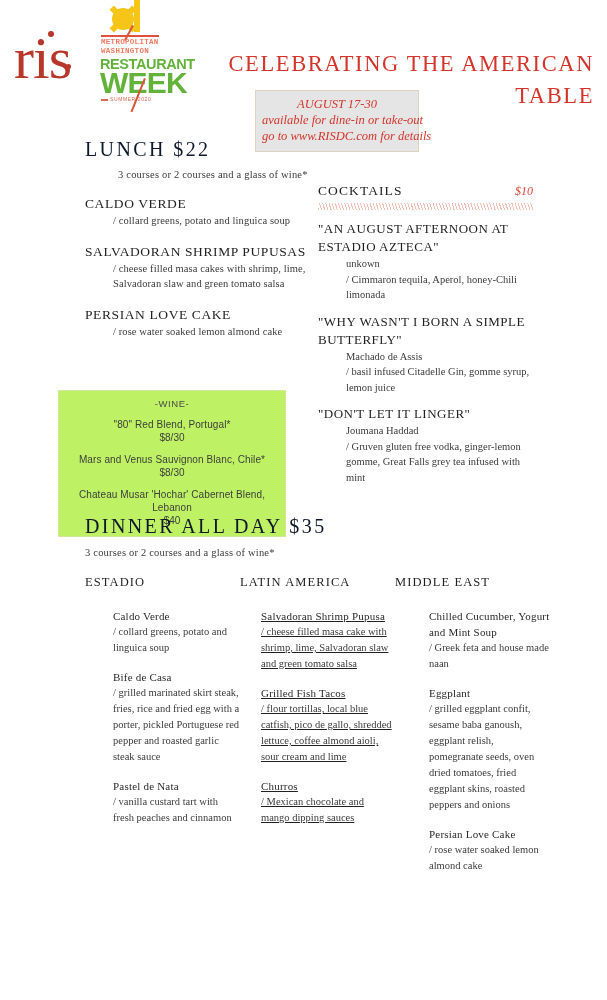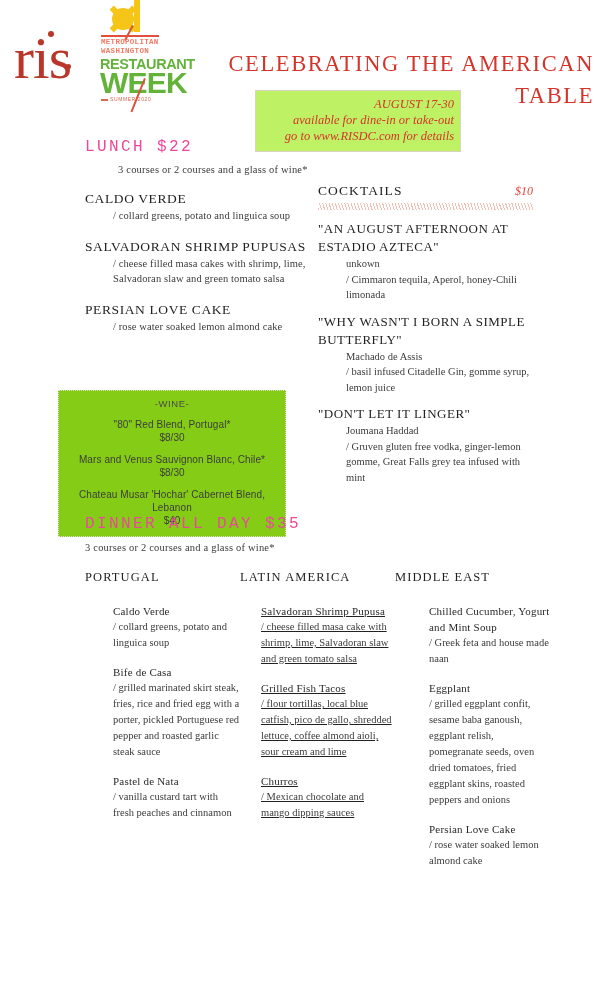--- a/index.html
+++ b/index.html
@@ -153,41 +153,41 @@
     font-size: 22.5px;
     line-height: 32px;
     color: #d4342a;
     letter-spacing: 1.6px;
   }
 
   .august-box {
     position: absolute;
     left: 255px;
     top: 90px;
-    width: 206px;
+    width: 164px;
     border: 1px solid #ddd2c2;
-    background: #bef264;
+    background: #e5e5e5;
     padding: 5px 6px 7px 6px;
     box-sizing: border-box;
-    text-align: right;
+    text-align: center;
   }
   .august-line {
     font-family: "Liberation Serif", serif;
     font-style: italic;
     font-size: 12.5px;
     line-height: 16px;
     color: #d4342a;
     white-space: nowrap;
   }
 
   
   .section-title {
-    font-family: Liberation Mono, monospace;
-    font-size: 16px;
-    color: #ec4899;
+    font-family: Liberation Serif, serif;
+    font-size: 20px;
+    color: #0f172a;
     letter-spacing: 2.4px;
   }
   .section-sub {
     font-family: "Liberation Serif", serif;
     font-size: 10.5px;
     color: #3a3a3a;
     letter-spacing: 0.2px;
   }
   .dish-name {
     font-family: "Liberation Serif", serif;
@@ -220,21 +220,21 @@
   .lunch-items { margin-top: 14px; }
   .lunch-item { margin-bottom: 13px; }
 
   
   .wine-box {
     position: absolute;
     left: 58px;
     top: 390px;
     width: 228px;
     border: 1px dotted #e2ded6;
-    background: #84cc16;
+    background: #bef264;
     padding: 7px 4px 9px 4px;
     box-sizing: border-box;
     text-align: center;
     font-family: "Liberation Sans", sans-serif;
   }
   .wine-head {
     font-family: "Liberation Sans", sans-serif;
     font-size: 9.5px;
     color: #4a4a4a;
     letter-spacing: 0.6px;
@@ -455,21 +455,21 @@
   </div>
 </div>
 
 <div class="dinner">
   <div class="section-title">DINNER ALL DAY $35</div>
   <span class="section-sub">3 courses or 2 courses and a glass of wine*</span>
 
   <div class="dinner-cols">
 
     <div class="dcol">
-      <div class="dcol-head">PORTUGAL</div>
+      <div class="dcol-head">ESTADIO</div>
       <div class="dcol-body">
         <div class="d-item">
           <div class="d-name">Caldo Verde</div>
           <div class="d-desc">/ collard greens, potato and linguica soup</div>
         </div>
         <div class="d-item">
           <div class="d-name">Bife de Casa</div>
           <div class="d-desc">/ grilled marinated skirt steak, fries, rice and fried egg with a porter, pickled Portuguese red pepper and roasted garlic steak sauce</div>
         </div>
         <div class="d-item">

